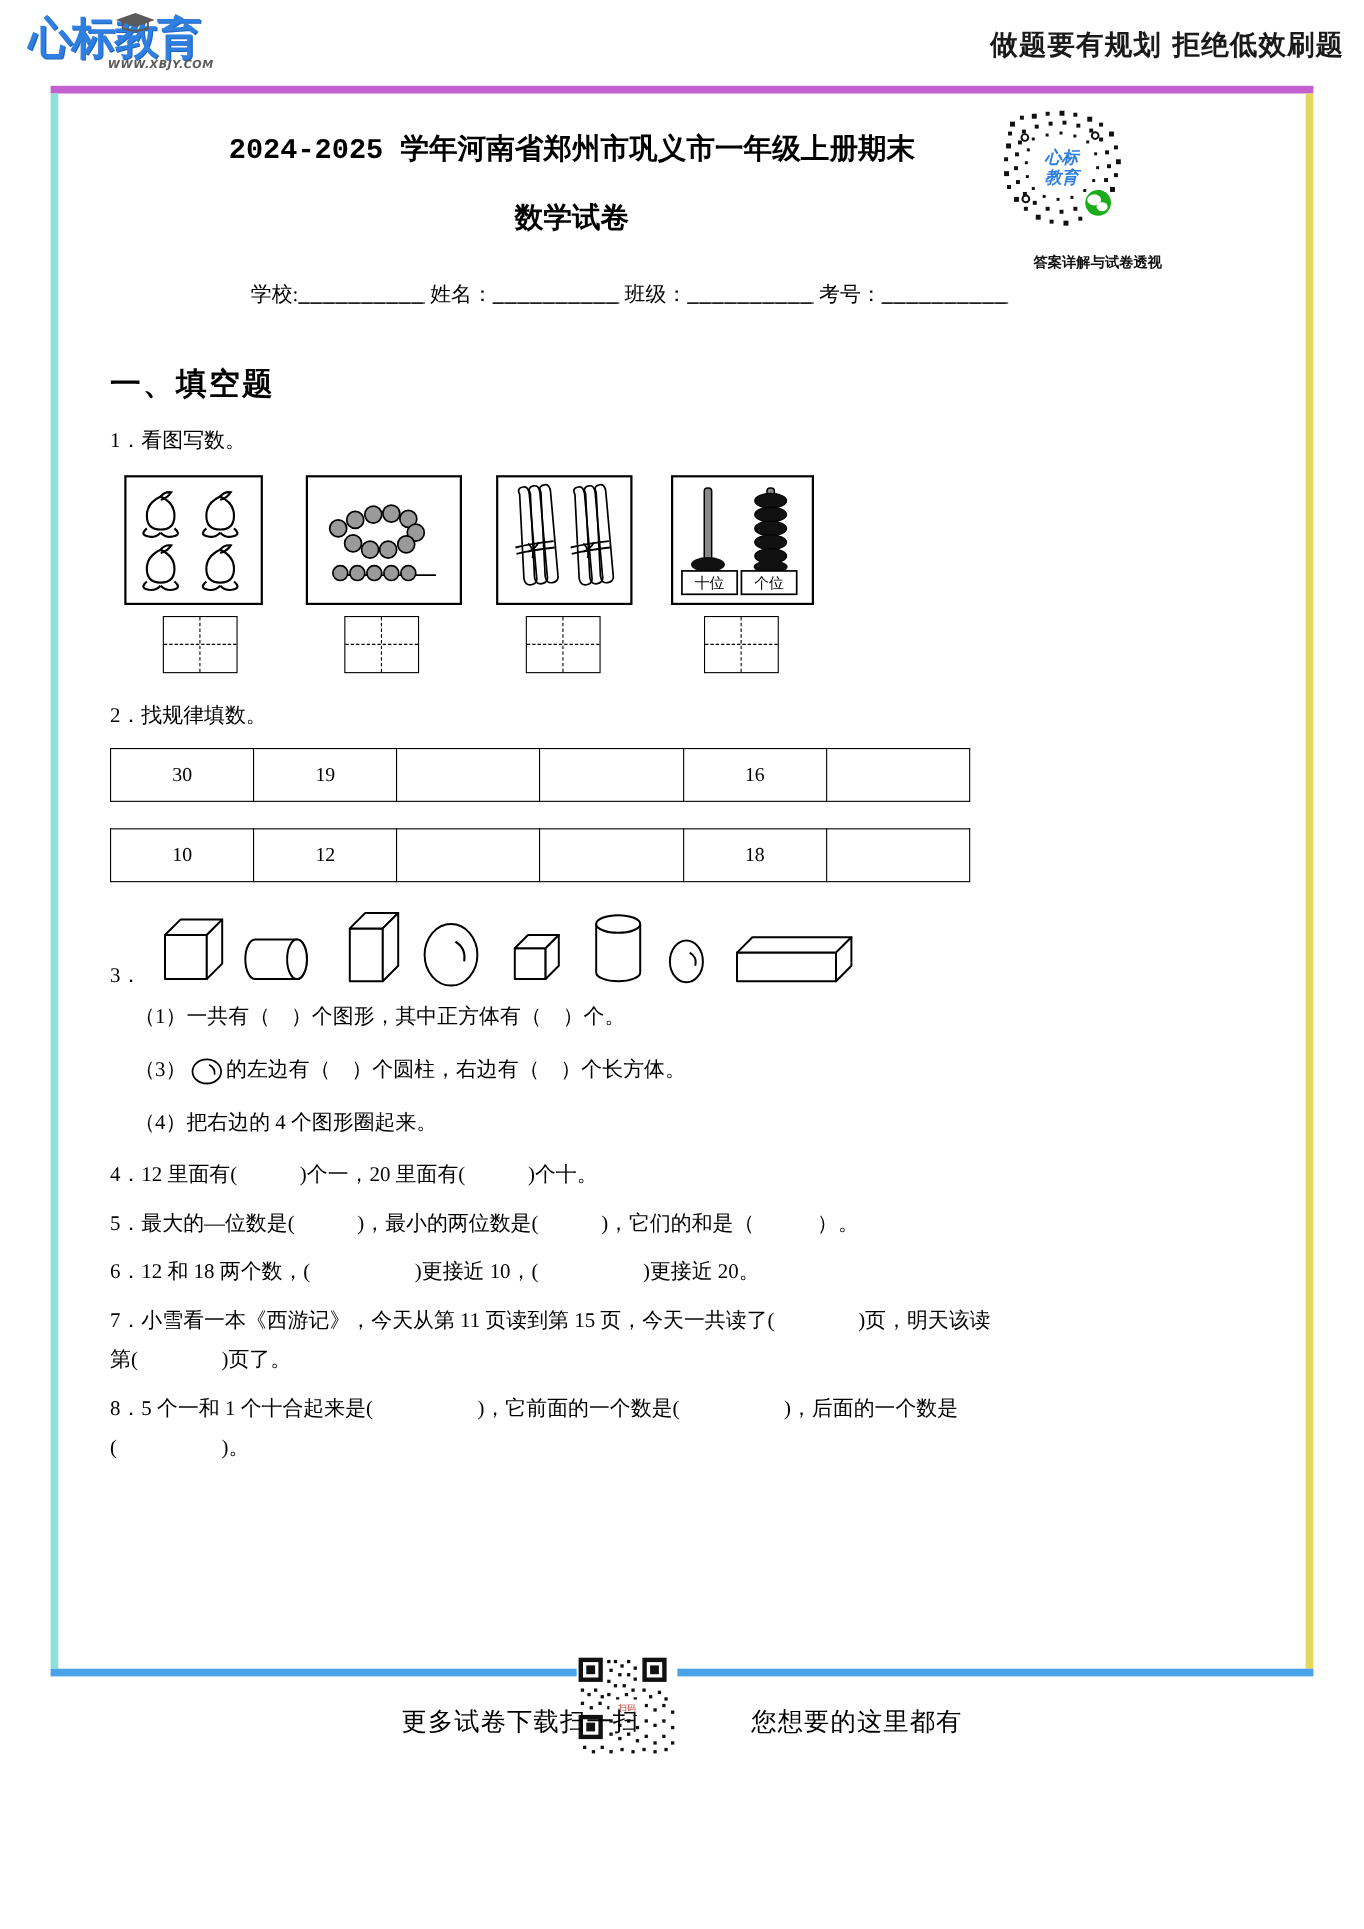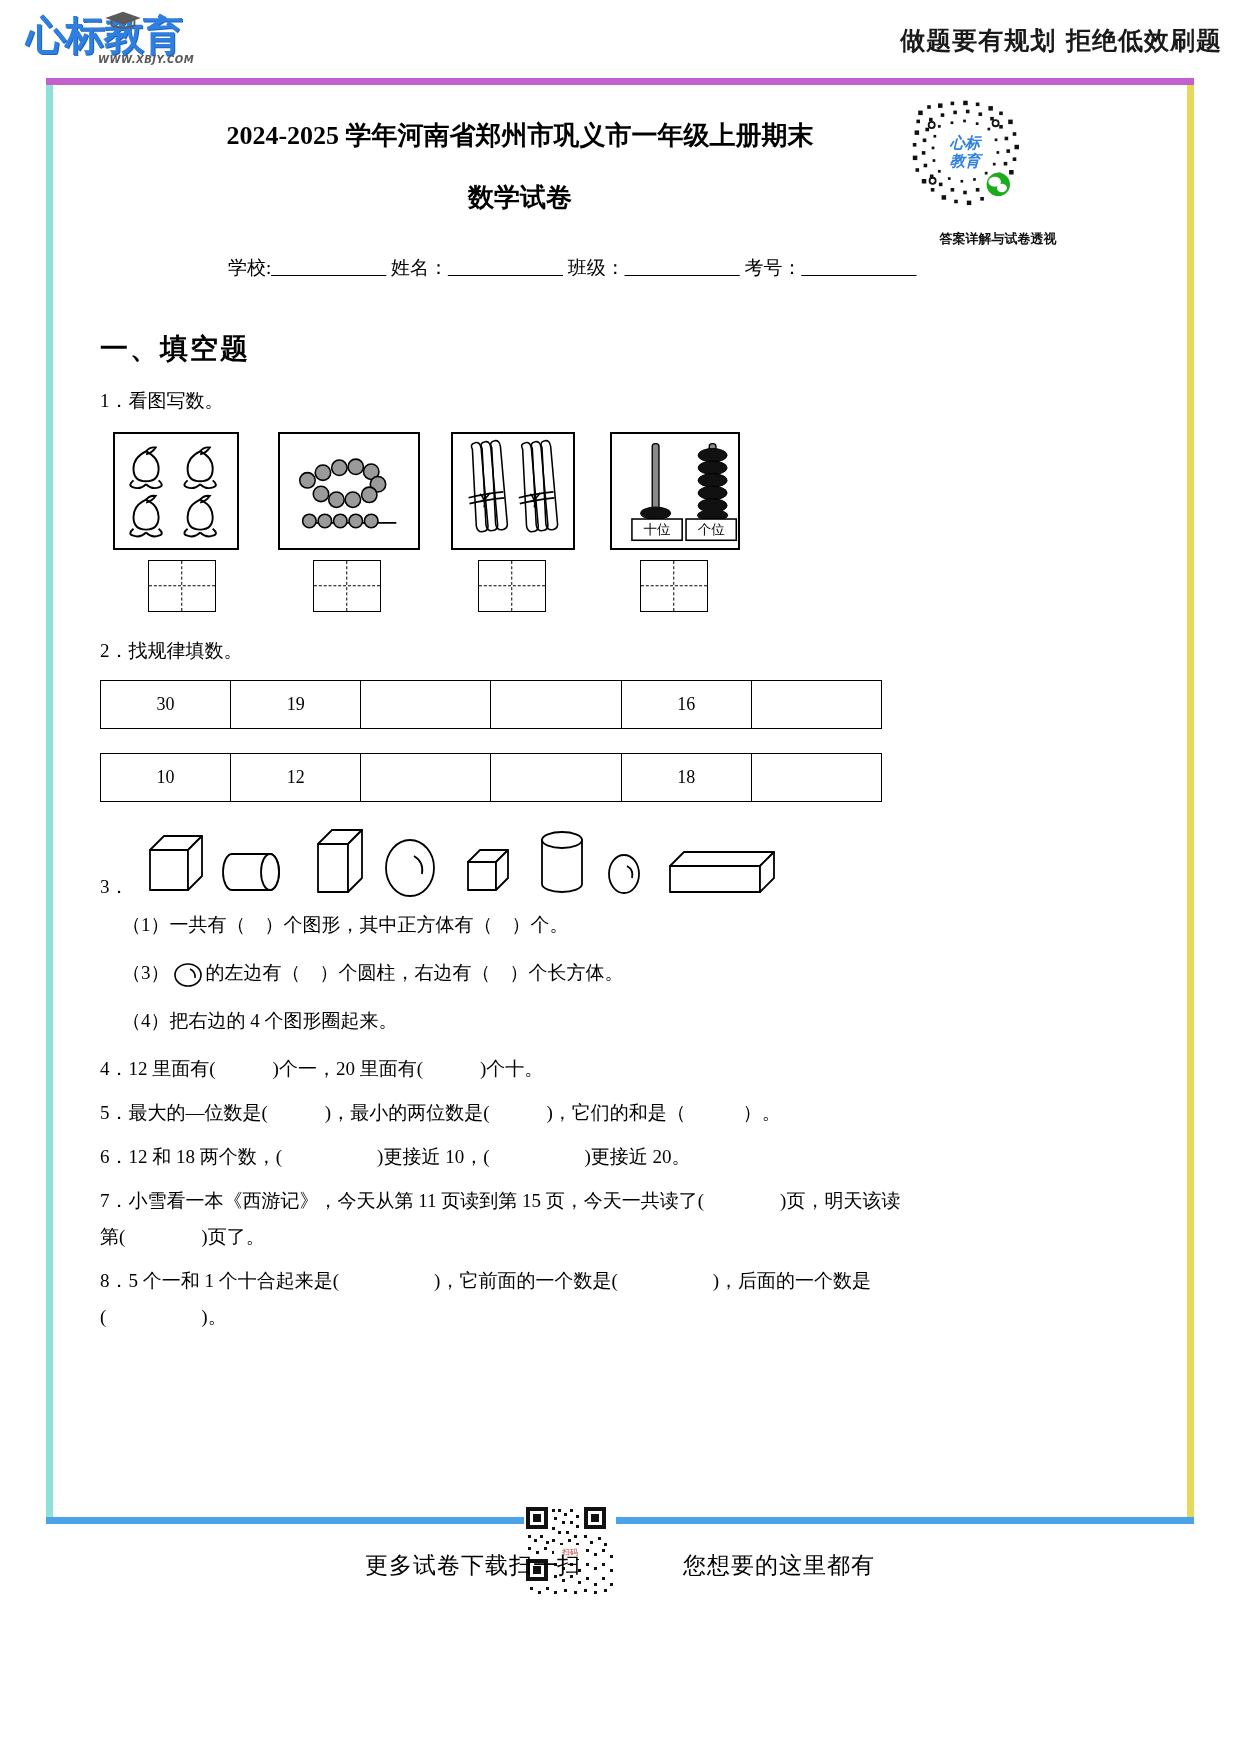--- a/index.html
+++ b/index.html
@@ -57,21 +57,21 @@
   }
   .bar-bottom{
     position:absolute; left:46px; top:1517px; width:1148px; height:7px;
     background:#4aa3e8;
   }
 
   
   .title1, .title2{
     position:absolute; width:900px; left:70px;
     text-align:center;
-    font-family:Liberation Serif, serif;
+    font-family:Liberation Mono, monospace;
     font-weight:bold; font-size:26px; color:#000;
   }
   .title1{ top:118px; }
   .title2{ top:180px; }
 
   
   .qr-box{
     position:absolute; left:911px; top:98px; width:108px; height:108px;font-style:italic;
   }
   .qr-caption{
@@ -108,21 +108,21 @@
   .pic-row{
     position:relative; height:120px; margin:14px 0 6px 8px;
   }
   .pic-box{
     position:absolute; top:0; width:126px; height:118px;
     border:2px solid #000; background:#fff;
   }
   .pic-box.b1{ left:5px; }
   .pic-box.b2{ left:170px; width:142px; }
   .pic-box.b3{ left:343px; width:124px; }
-  .pic-box.b4{ left:502px; width:130px;padding-left:12px; }
+  .pic-box.b4{ left:502px; width:130px; }
 
   
   .ans-row{
     position:relative; height:56px; margin:8px 0 18px 8px;
   }
   .ans-box{
     position:absolute; top:0; width:68px; height:52px;
     border:1.5px solid #000;
   }
   .ans-box::before{

